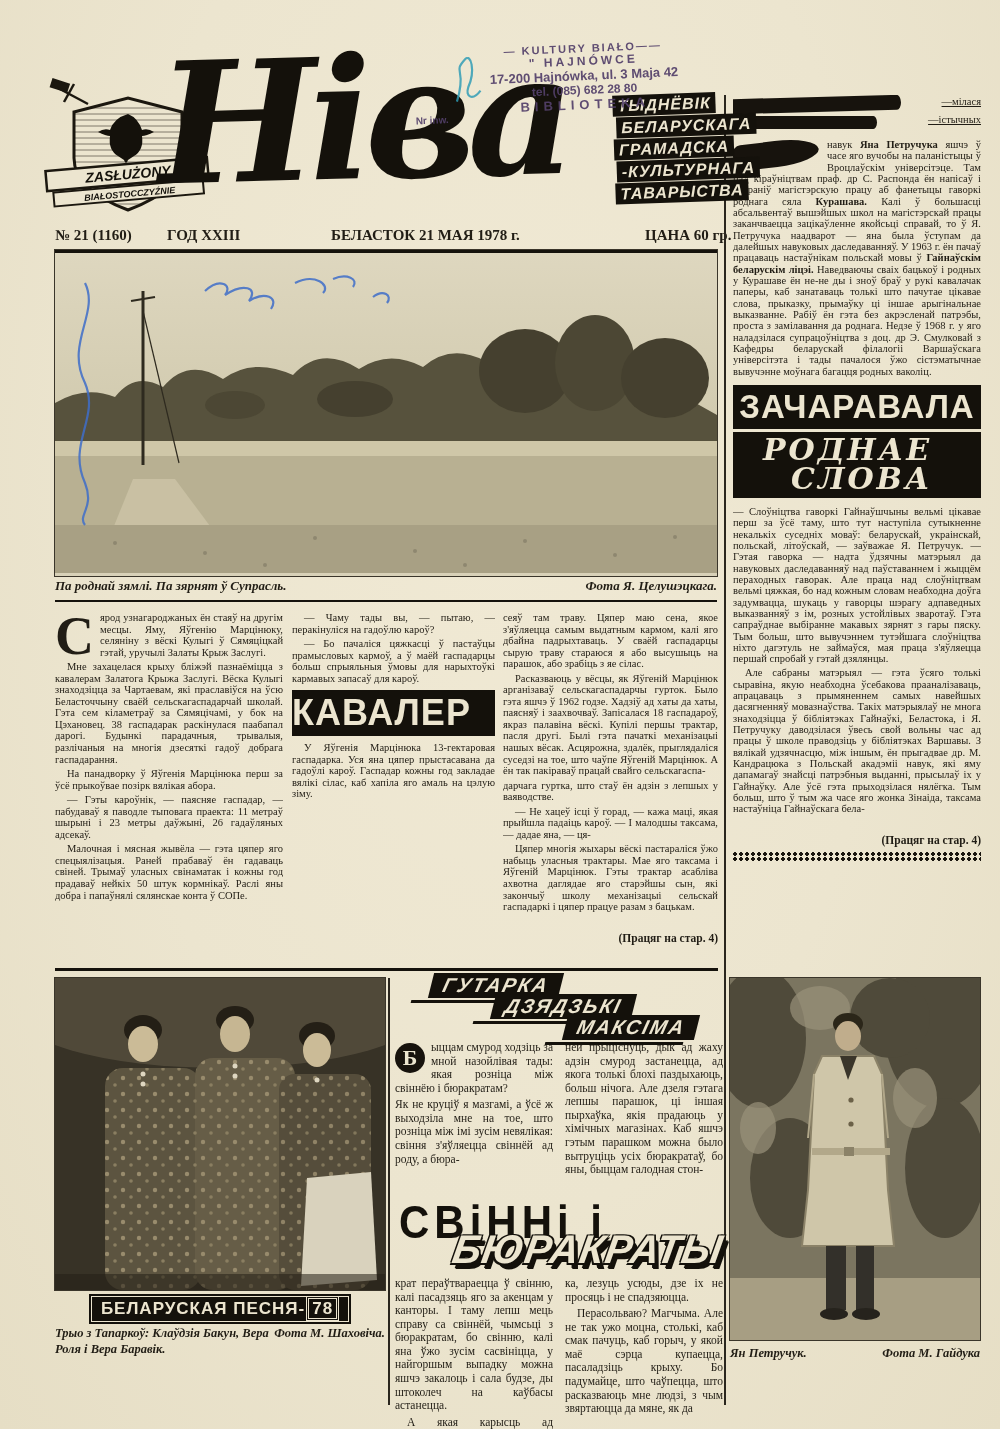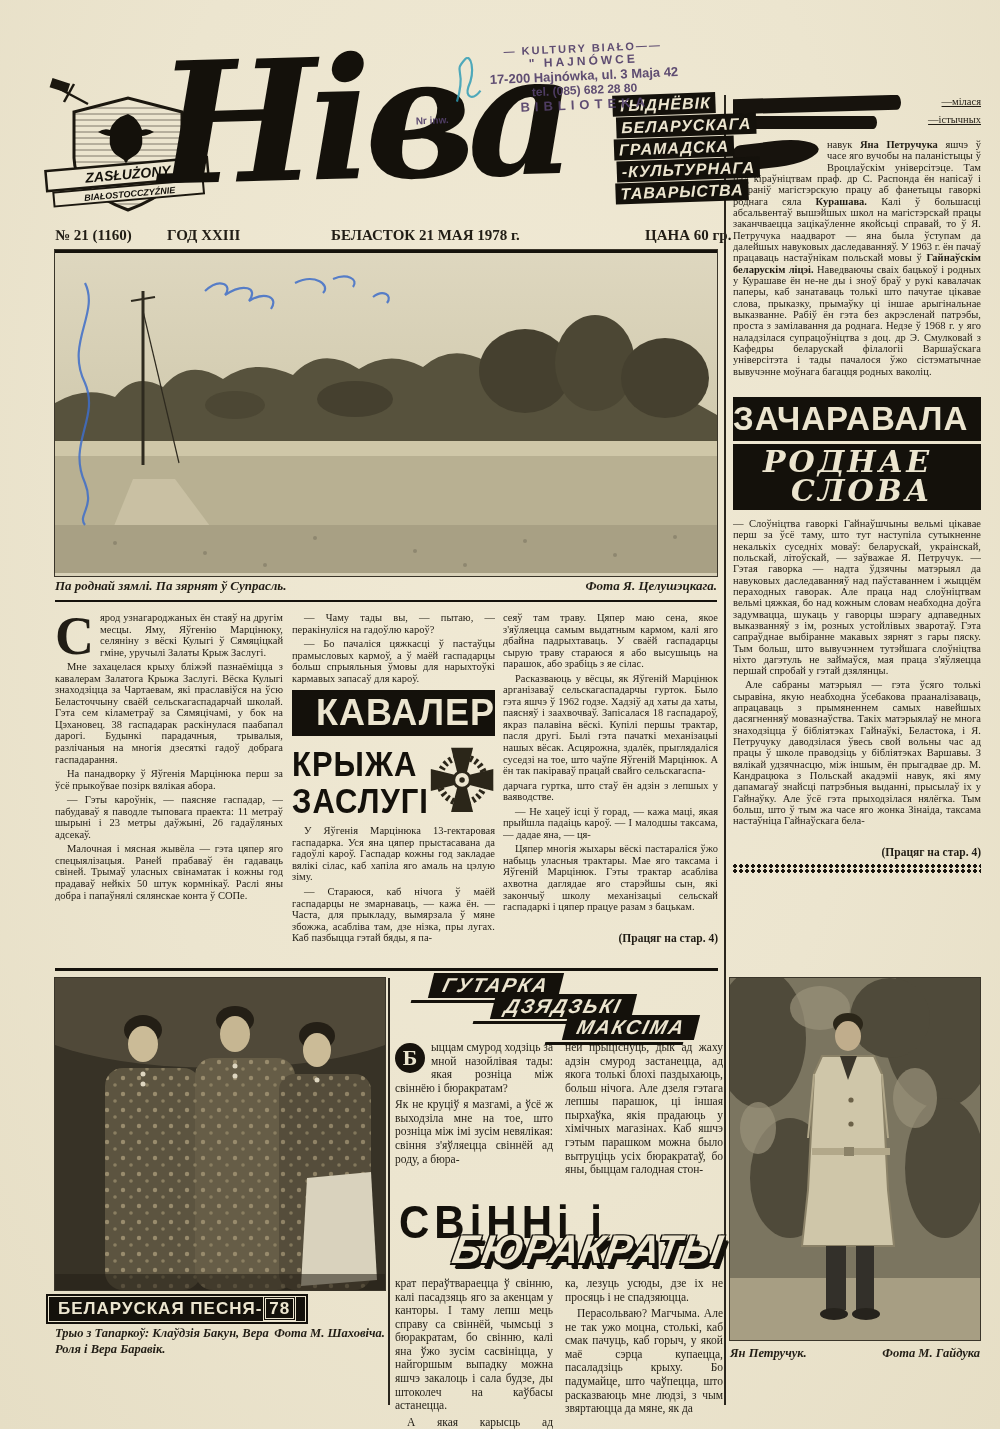--- a/index.html
+++ b/index.html
@@ -45,42 +45,42 @@
   .bt p.noind{text-indent:0;}
   .kcol{position:absolute;top:612px;height:351px;overflow:hidden;}
   #kcol1{left:55px;width:228px;}
   #kcol2{left:292px;width:203px;}
   #kcol3{left:503px;width:215px;}
   .dropcap{float:left;font-weight:bold;font-size:54px;line-height:44px;margin:2px 6px 0 0;}
   .cont{text-align:right;font-weight:bold;font-size:11.5px;margin-top:19px;}
   
   #kav-head{margin:6px 0 6px;}
   #kav-bar{background:#14110b;color:#ece5cf;font-family:"Liberation Sans", sans-serif;font-weight:bold;
-        font-size:36px;line-height:46px;text-align:right;letter-spacing:1px;}
+        font-size:36px;line-height:46px;text-align:left;letter-spacing:1px;}
   #kav-sub{display:flex;align-items:center;margin-top:3px;}
   #kav-sub .words{flex:1;font-family:"Liberation Sans", sans-serif;font-weight:bold;
         font-size:31px;line-height:33px;letter-spacing:1px;color:#14110b;transform:scaleY(1.12);transform-origin:top left;}
   
   #rightcol{position:absolute;left:733px;top:95px;width:248px;height:888px;overflow:hidden;}
   #rightcol .bt{font-size:10.5px;line-height:1.08;}
   #obscured{position:relative;height:42px;margin-bottom:2px;}
   #obscured .blot{position:absolute;background:#17130d;border-radius:5px/9px;}
   #obscured .f{position:absolute;right:0;font-size:10.5px;text-decoration:underline;}
   .swash{float:left;width:86px;height:26px;background:#17130d;border-radius:10px 60% 60% 14px;
         transform:rotate(-7deg);margin:2px 8px 2px 0;}
   #zach-bar{background:#14110b;color:#ece5cf;font-family:"Liberation Sans", sans-serif;font-weight:bold;
-        font-size:33px;line-height:44px;text-align:left;letter-spacing:1px;margin:20px 0 3px;}
+        font-size:33px;line-height:44px;text-align:center;letter-spacing:1px;margin:8px 0 3px;}
   #rodnae{position:relative;background:#14110b;height:66px;margin-bottom:8px;color:#ece5cf;
         font-family:"DejaVu Serif", serif;font-style:italic;font-weight:bold;}
   #rodnae .r1{position:absolute;left:30px;top:0px;font-size:30px;letter-spacing:3px;}
   #rodnae .r2{position:absolute;left:58px;top:29px;font-size:30px;letter-spacing:3px;}
   #deco{height:10px;margin-top:6px;background-image:radial-gradient(circle at 2px 2px,#1a160f 1.6px,transparent 1.8px);background-size:6px 5px;}
   
   #trio-photo{left:55px;top:978px;width:330px;height:312px;}
-  #trio-banner-wrap{position:absolute;left:46px;top:1294px;width:330px;}
+  #trio-banner-wrap{position:absolute;left:55px;top:1294px;width:330px;text-align:center;}
   #trio-banner{display:inline-block;background:#14110b;color:#ece5cf;font-family:"Liberation Sans", sans-serif;
         font-weight:bold;font-size:17px;line-height:24px;padding:1px 10px;letter-spacing:1px;border:2px solid #14110b;box-shadow:0 0 0 1px #ece5cf inset;}
   #trio-banner .num78{border:3px double #ece5cf;padding:0 3px;margin-left:1px;}
   #trio-caption{position:absolute;left:55px;top:1326px;width:330px;}
   #trio-caption .credit{float:right;}
   #maksim{position:absolute;left:395px;top:973px;width:328px;}
   #gutarka{position:relative;height:64px;}
   .gb{position:absolute;background:#14110b;color:#ece5cf;font-family:"Liberation Sans", sans-serif;
         font-weight:bold;font-style:italic;font-size:20px;line-height:22px;padding:1px 12px 2px;
         transform:skewX(-14deg);letter-spacing:2px;white-space:nowrap;}
@@ -214,52 +214,34 @@
       </g>
     </svg>
   </div>
   <div id="main-caption">
     <span>Па роднай зямлі. Па зярнят ў Супрасль.</span>
     <span>Фота Я. Целушэцкага.</span>
   </div>
   <div class="hrule" style="left:55px;top:600px;width:662px;height:2px;"></div>
 
   <div id="kcol1" class="kcol bt">
-    <p class="noind"><span class="dropcap">С</span><span>ярод узнагароджаных ён стаяў на другім месцы. Яму, Яўгенію Марцінюку, селяніну з вёскі Кулыгі ў Сямяціцкай гміне, уручылі Залаты Крыж Заслугі.</span></p>
+    <p class="noind"><span class="dropcap">С</span><span>ярод узнагароджаных ён стаяў на другім месцы. Яму, Яўгенію Марцінюку, селяніну з вёскі Кулыгі ў Сямяціцкай гэтай, уручылі Залаты Крыж Заслугі.</span></p>
     <p>Мне захацелася крыху бліжэй пазнаёміцца з кавалерам Залатога Крыжа Заслугі. Вёска Кулыгі знаходзіцца за Чартаевам, які праславіўся на ўсю Беласточчыну сваёй сельскагаспадарчай школай. Гэта сем кіламетраў за Сямяцічамі, у бок на Цэхановец. 38 гаспадарак раскінулася паабапал дарогі. Будынкі парадачныя, трывалыя, разлічаныя на многія дзесяткі гадоў добрага гаспадарання.</p>
     <p>На панадворку ў Яўгенія Марцінюка перш за ўсё прыкоўвае позірк вялікая абора.</p>
     <p>— Гэты кароўнік, — паясняе гаспадар, — пабудаваў я паводле тыповага праекта: 11 метраў шырыні і 23 метры даўжыні, 26 гадаўляных адсекаў.</p>
     <p>Малочная і мясная жывёла — гэта цяпер яго спецыялізацыя. Раней прабаваў ён гадаваць свіней. Трымаў уласных свінаматак і кожны год прадаваў нейкіх 50 штук кормнікаў. Раслі яны добра і папаўнялі сялянскае конта ў СОПе.</p>
   </div>
 
   <div id="kcol2" class="kcol bt">
     <p>— Чаму тады вы, — пытаю, — перакінуліся на гадоўлю кароў?</p>
     <p>— Бо пачаліся цяжкасці ў пастаўцы прамысловых кармоў, а ў маёй гаспадарцы больш спрыяльныя ўмовы для нарыхтоўкі кармавых запасаў для кароў.</p>
     <div id="kav-head">
       <div id="kav-bar">КАВАЛЕР</div>
-      <div id="kav-sub">
-        <div class="words">
-          <div>КРЫЖА</div>
-          <div>ЗАСЛУГІ</div>
-        </div>
-        <svg width="70" height="80" viewBox="0 0 72 84">
-          <circle cx="36" cy="43" r="25" fill="none" stroke="#2b2619" stroke-width="7" stroke-dasharray="3 3"></circle>
-          <g fill="#2b2619">
-            <polygon points="24,8 48,8 41,36 31,36"></polygon>
-            <polygon points="24,78 48,78 41,50 31,50"></polygon>
-            <polygon points="2,31 2,55 30,48 30,38"></polygon>
-            <polygon points="70,31 70,55 42,48 42,38"></polygon>
-          </g>
-          <circle cx="36" cy="43" r="9" fill="#ece5cf" stroke="#2b2619" stroke-width="3"></circle>
-          <circle cx="36" cy="43" r="3" fill="#2b2619"></circle>
-        </svg>
-      </div>
     </div>
     <p>У Яўгенія Марцінюка 13-гектаровая гаспадарка. Уся яна цяпер прыстасавана да гадоўлі кароў. Гаспадар кожны год закладае вялікі сілас, каб хапіла яго амаль на цэлую зіму.</p>
-    <p>— Стараюся, каб нічога ў маёй гаспадарцы не змарнаваць, — кажа ён. — Часта, для прыкладу, вымярзала ў мяне збожжа, асабліва там, дзе нізка, пры лугах. Каб пазбыцца гэтай бяды, я па-</p>
   </div>
 
   <div id="kcol3" class="kcol bt">
     <p class="noind">сеяў там траву. Цяпер маю сена, якое з'яўляецца самым выдатным кармом, калі яго дбайна падрыхтаваць. У сваёй гаспадарцы сырую траву стараюся я або высушыць на парашок, або зрабіць з яе сілас.</p>
     <p>Расказваюць у вёсцы, як Яўгеній Марцінюк арганізаваў сельскагаспадарчы гурток. Было гэта яшчэ ў 1962 годзе. Хадзіў ад хаты да хаты, паясняў і заахвочваў. Запісалася 18 гаспадароў, якраз палавіна вёскі. Купілі першы трактар, пасля другі. Былі гэта пачаткі механізацыі нашых вёсак. Асцярожна, здалёк, прыглядаліся суседзі на тое, што чаўпе Яўгеній Марцінюк. А ён так пакіраваў працай свайго сельскагаспа-</p>
     <p class="noind">дарчага гуртка, што стаў ён адзін з лепшых у ваяводстве.</p>
     <p>— Не хацеў ісці ў горад, — кажа маці, якая прыйшла падаіць кароў. — І малодшы таксама, — дадае яна, — ця-</p>
     <p>Цяпер многія жыхары вёскі пастараліся ўжо набыць уласныя трактары. Мае яго таксама і Яўгеній Марцінюк. Гэты трактар асабліва ахвотна даглядае яго старэйшы сын, які закончыў школу механізацыі сельскай гаспадаркі і цяпер працуе разам з бацькам.</p>
     <div class="cont">(Працяг на стар. 4)</div>
   </div>

